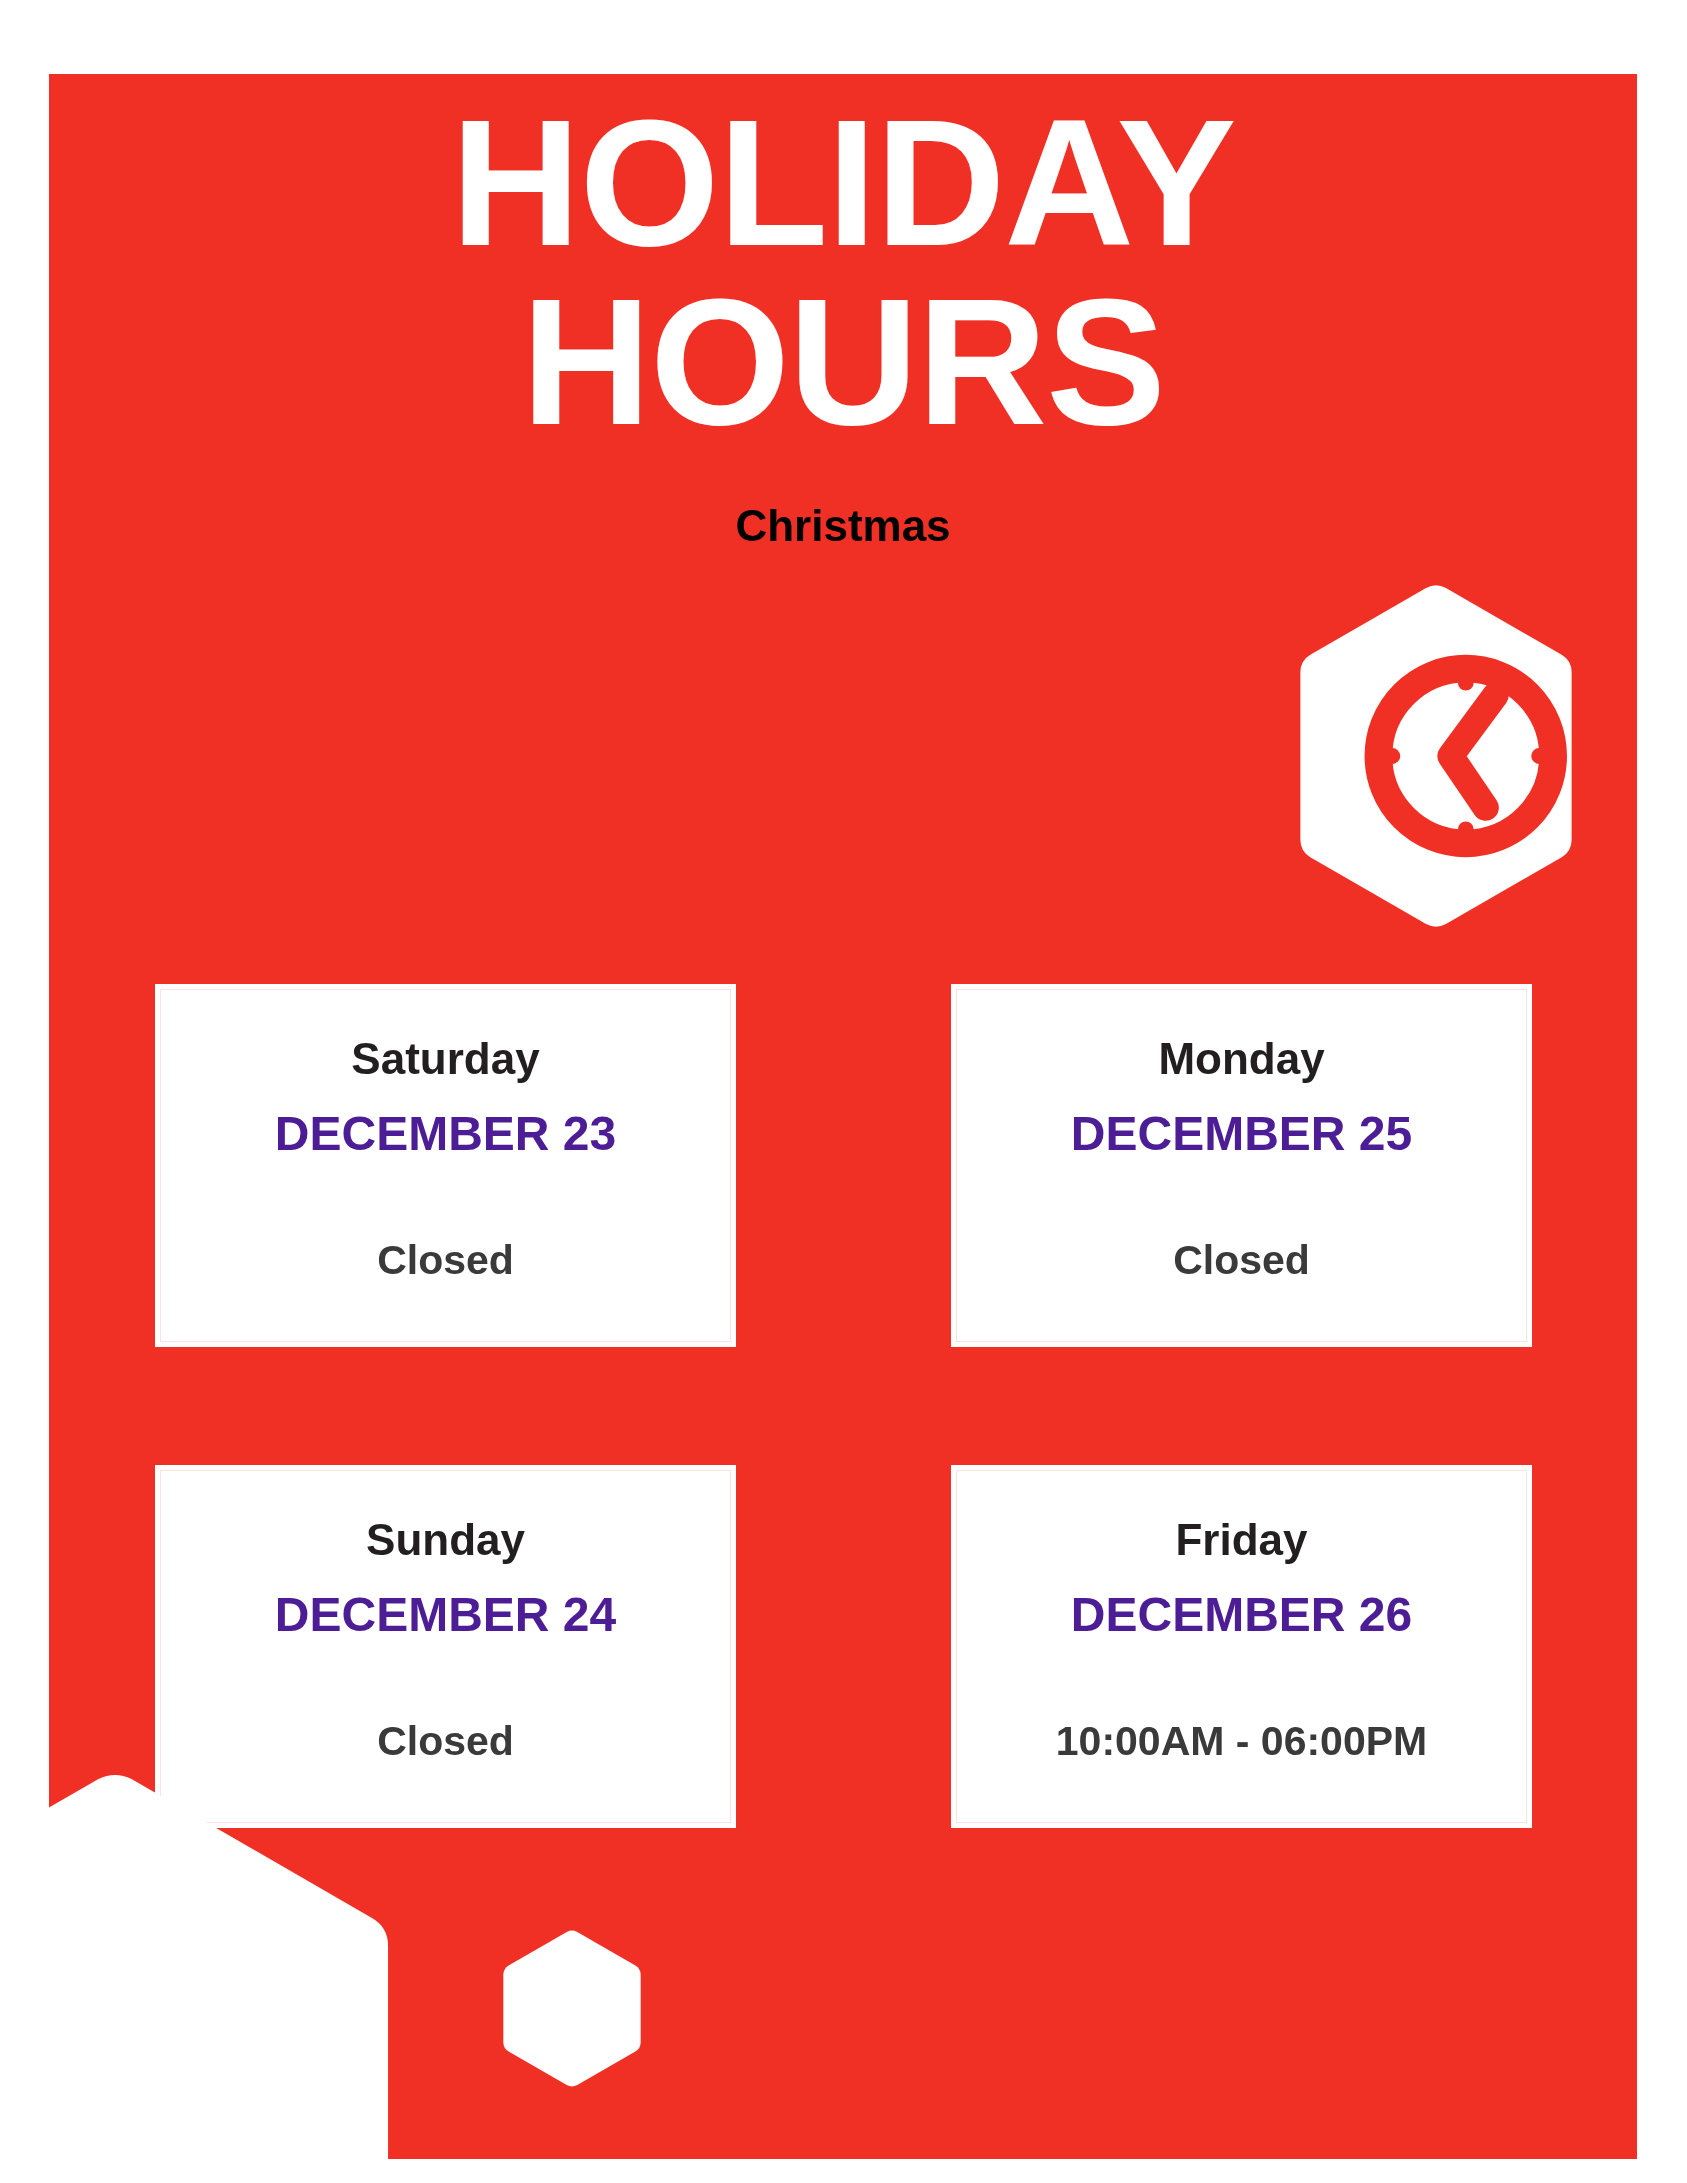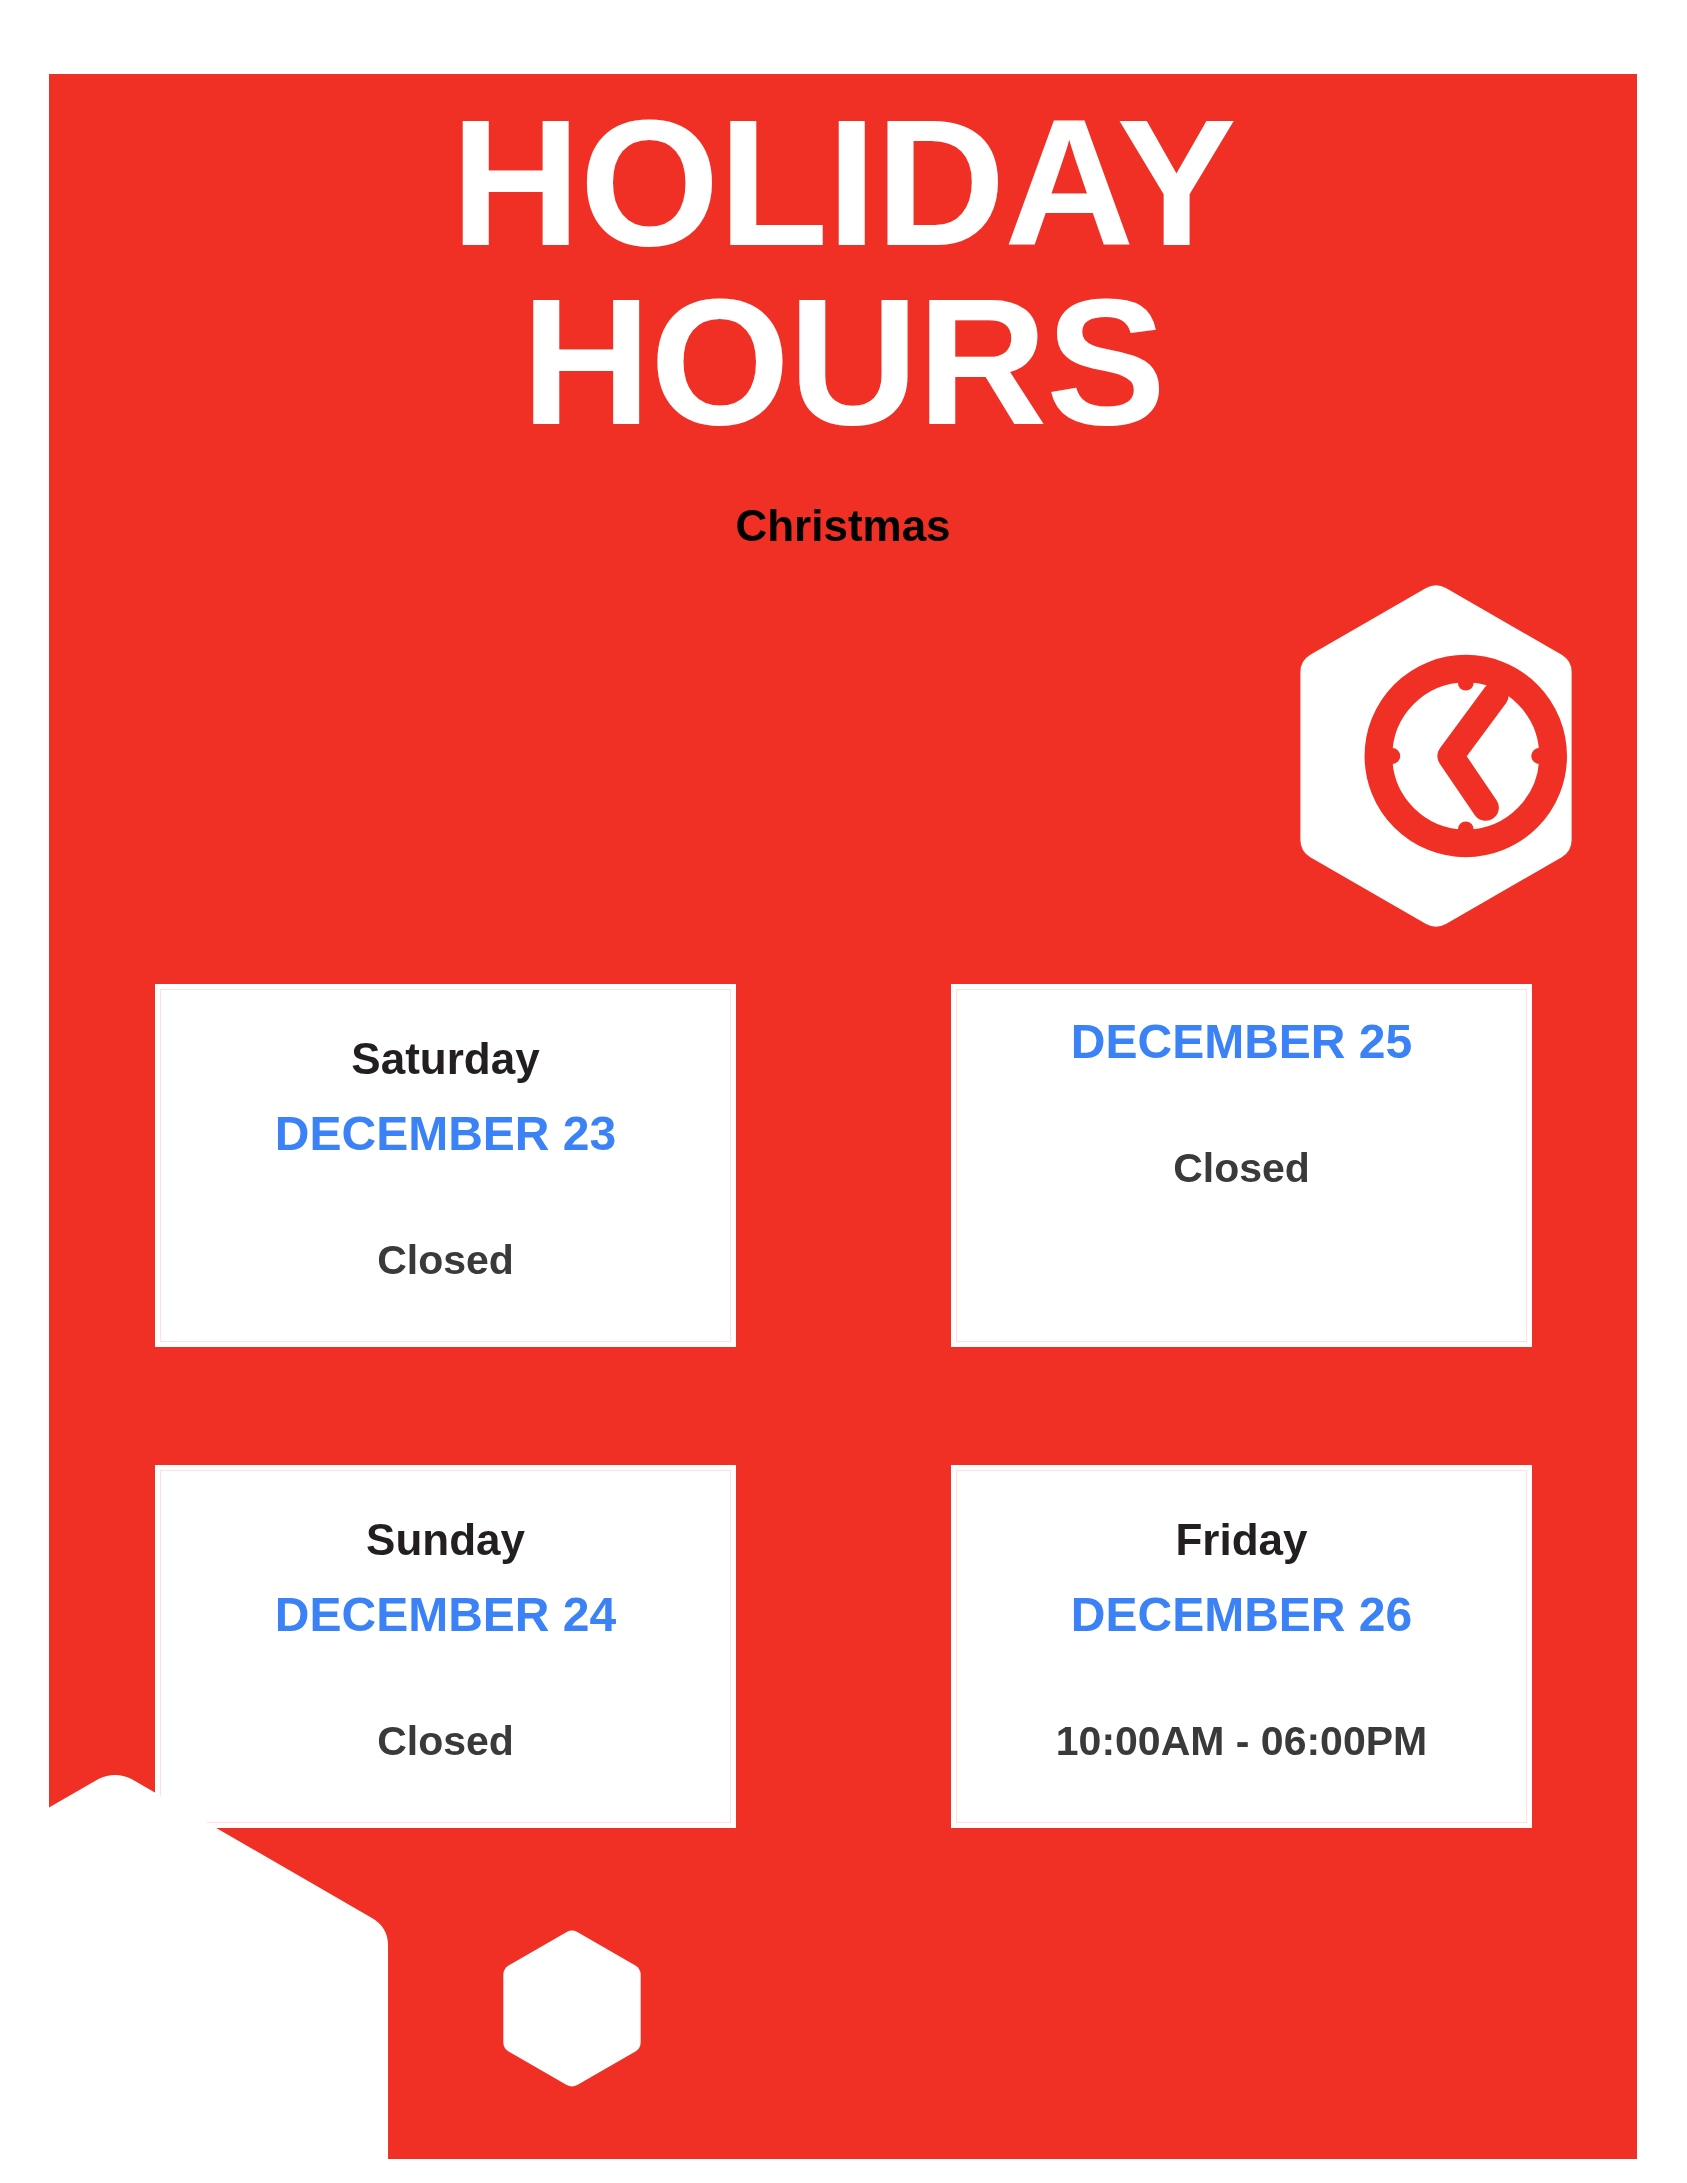--- a/index.html
+++ b/index.html
@@ -116,21 +116,21 @@
     color: #231f20;
     font-family: "Liberation Sans", sans-serif;
     font-weight: bold;
     font-size: 44px;
     line-height: 1;
     margin: 0;
     padding-top: 48px;
     letter-spacing: 0px;
   }
   .card-date {
-    color: #3b82f6;
+    color: #4c1d95;
     font-family: "Liberation Sans", sans-serif;
     font-weight: bold;
     font-size: 48px;
     line-height: 1;
     margin: 0;
     padding-top: 29px;
     letter-spacing: 0px;
   }
   .card-hours {
     color: #3a3a3a;
@@ -196,20 +196,21 @@
         <div class="card-content">
           <div class="card-day">Saturday</div>
           <div class="card-date">DECEMBER 23</div>
           <div class="card-hours">Closed</div>
         </div>
       </div>
 
       <div class="card">
         <div class="card-inner"></div>
         <div class="card-content">
+          <div class="card-day">Monday</div>
           <div class="card-date">DECEMBER 25</div>
           <div class="card-hours">Closed</div>
         </div>
       </div>
 
       <div class="card">
         <div class="card-inner"></div>
         <div class="card-content">
           <div class="card-day">Sunday</div>
           <div class="card-date">DECEMBER 24</div>

